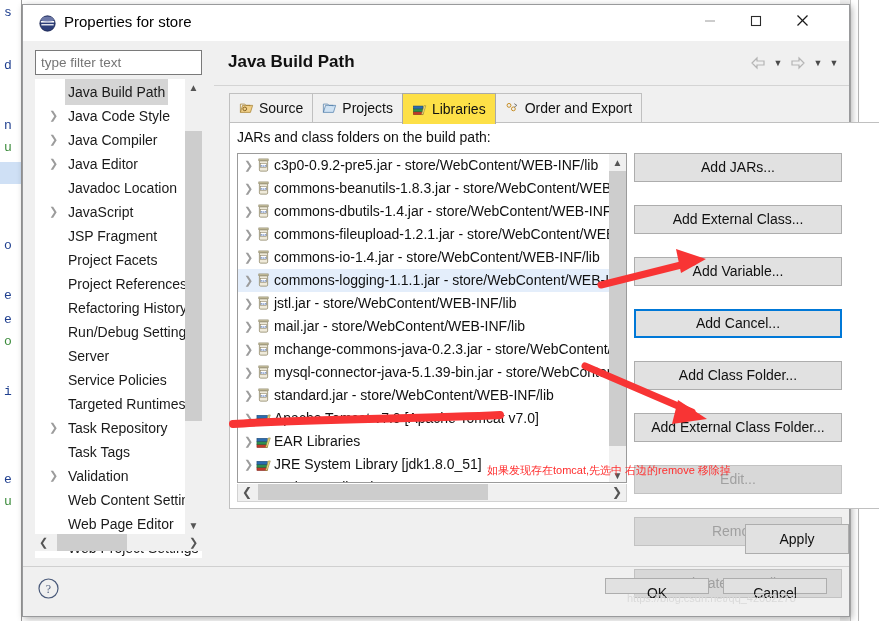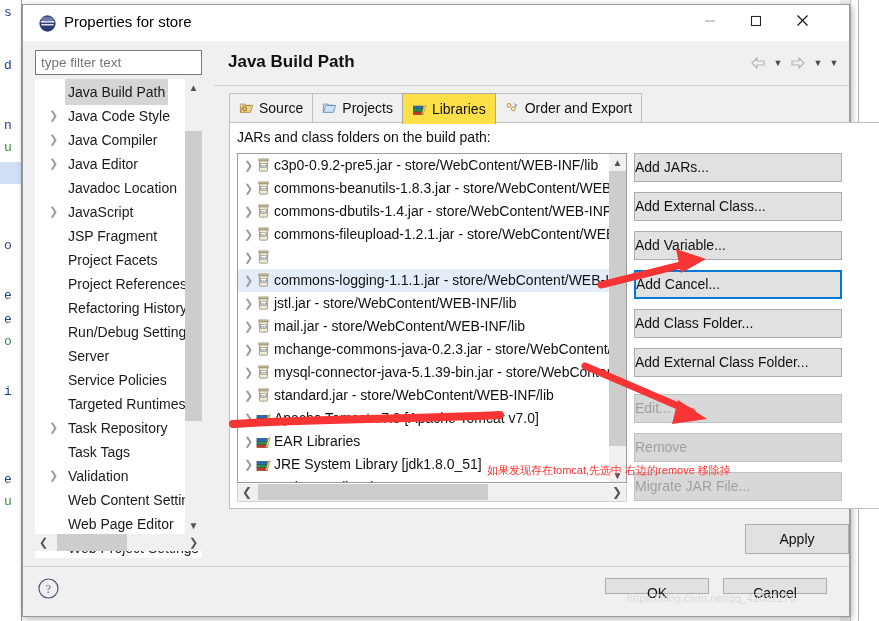--- a/index.html
+++ b/index.html
@@ -170,23 +170,23 @@
   .jl-vsb .thumb { position:absolute; left:0; top:17px; width:17px; height:275px; background:#cdcdcd; }
 
   .jl-hsb { position:absolute; left: 7px; top: 361px; width: 390px; height: 18px; background:#f0f0f0; border:1px solid #d2d2d2; border-top:none;}
   .jl-hsb .lft,.jl-hsb .rgt{position:absolute;top:0;width:18px;height:16px;display:flex;align-items:center;justify-content:center;color:#555;font-size:12px;}
   .jl-hsb .lft{left:0;} .jl-hsb .rgt{right:0;}
   .jl-hsb .thumb{position:absolute;left:20px;top:0;width:230px;height:16px;background:#cdcdcd;}
 
   
   .side-btns { position: absolute; left: 404px; top: 30px; width: 208px; }
   .sbtn {
-    width: 208px; height: 29px; margin-bottom: 10px;
+    width: 208px; height: 29px; margin-bottom: 23px;
     background: #e1e1e1; border: 1px solid #adadad;
-    font-size: 14px; color: #111; line-height: 27px;
+    font-size: 14px; color: #111; text-align: center; line-height: 27px;
     font-family: "Liberation Sans", sans-serif;
   }
   .sbtn.focused { border: 2px solid #0078d7; line-height: 25px; }
   .sbtn.disabled { color: #a0a0a0; background: #d8d8d8; border-color: #c2c2c2; }
   .sbtn.gap { margin-top: 17px; }
 
   .apply-btn {
     position: absolute; left: 722px; top: 519px; width: 104px; height: 30px;
     background: #e1e1e1; border: 1px solid #adadad;
     font-size: 14px; color: #111; text-align: center; line-height: 28px;
@@ -395,21 +395,21 @@
                 <rect x="3" y="1" width="10" height="2" fill="#cfc9a8" stroke="#8a8263" stroke-width="0.7"></rect>
                 <rect x="3.6" y="3" width="8.8" height="11" rx="1.3" fill="#efeada" stroke="#8a8263" stroke-width="0.8"></rect>
                 <rect x="4.8" y="6" width="6.4" height="4" fill="#ffffff" stroke="#8a8263" stroke-width="0.6"></rect>
                 <text x="8" y="9.6" text-anchor="middle" font-size="3.6" fill="#3a5fa8" font-family="Liberation Mono, monospace">010</text>
               </svg><span>commons-fileupload-1.2.1.jar - store/WebContent/WEB-INF/lib</span></div>
             <div class="jl-row"><span class="jl-tw">❯</span><svg class="jl-ic" viewBox="0 0 16 16">
                 <rect x="3" y="1" width="10" height="2" fill="#cfc9a8" stroke="#8a8263" stroke-width="0.7"></rect>
                 <rect x="3.6" y="3" width="8.8" height="11" rx="1.3" fill="#efeada" stroke="#8a8263" stroke-width="0.8"></rect>
                 <rect x="4.8" y="6" width="6.4" height="4" fill="#ffffff" stroke="#8a8263" stroke-width="0.6"></rect>
                 <text x="8" y="9.6" text-anchor="middle" font-size="3.6" fill="#3a5fa8" font-family="Liberation Mono, monospace">010</text>
-              </svg></div>
+              </svg><span>commons-io-1.4.jar - store/WebContent/WEB-INF/lib</span></div>
             <div class="jl-row sel"><span class="jl-tw">❯</span><svg class="jl-ic" viewBox="0 0 16 16">
                 <rect x="3" y="1" width="10" height="2" fill="#cfc9a8" stroke="#8a8263" stroke-width="0.7"></rect>
                 <rect x="3.6" y="3" width="8.8" height="11" rx="1.3" fill="#efeada" stroke="#8a8263" stroke-width="0.8"></rect>
                 <rect x="4.8" y="6" width="6.4" height="4" fill="#ffffff" stroke="#8a8263" stroke-width="0.6"></rect>
                 <text x="8" y="9.6" text-anchor="middle" font-size="3.6" fill="#3a5fa8" font-family="Liberation Mono, monospace">010</text>
               </svg><span>commons-logging-1.1.1.jar - store/WebContent/WEB-INF/lib</span></div>
             <div class="jl-row"><span class="jl-tw">❯</span><svg class="jl-ic" viewBox="0 0 16 16">
                 <rect x="3" y="1" width="10" height="2" fill="#cfc9a8" stroke="#8a8263" stroke-width="0.7"></rect>
                 <rect x="3.6" y="3" width="8.8" height="11" rx="1.3" fill="#efeada" stroke="#8a8263" stroke-width="0.8"></rect>
                 <rect x="4.8" y="6" width="6.4" height="4" fill="#ffffff" stroke="#8a8263" stroke-width="0.6"></rect>

